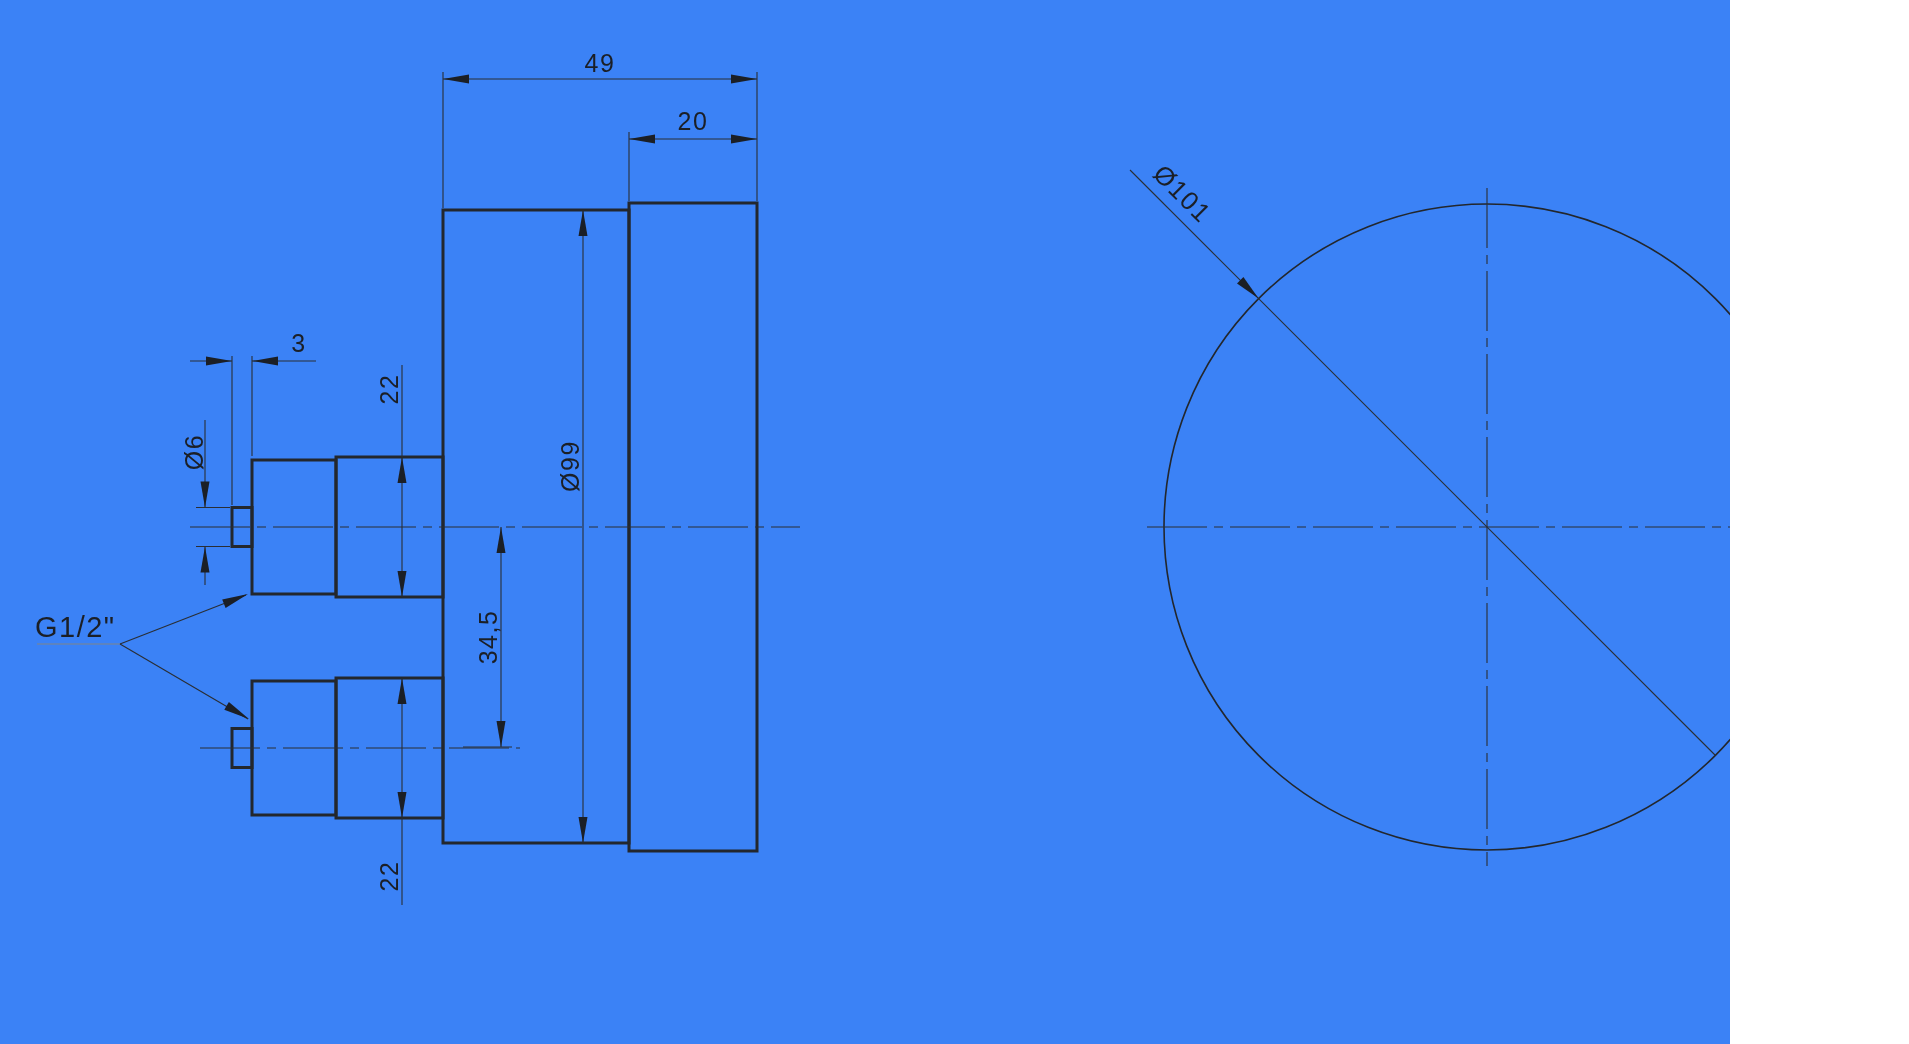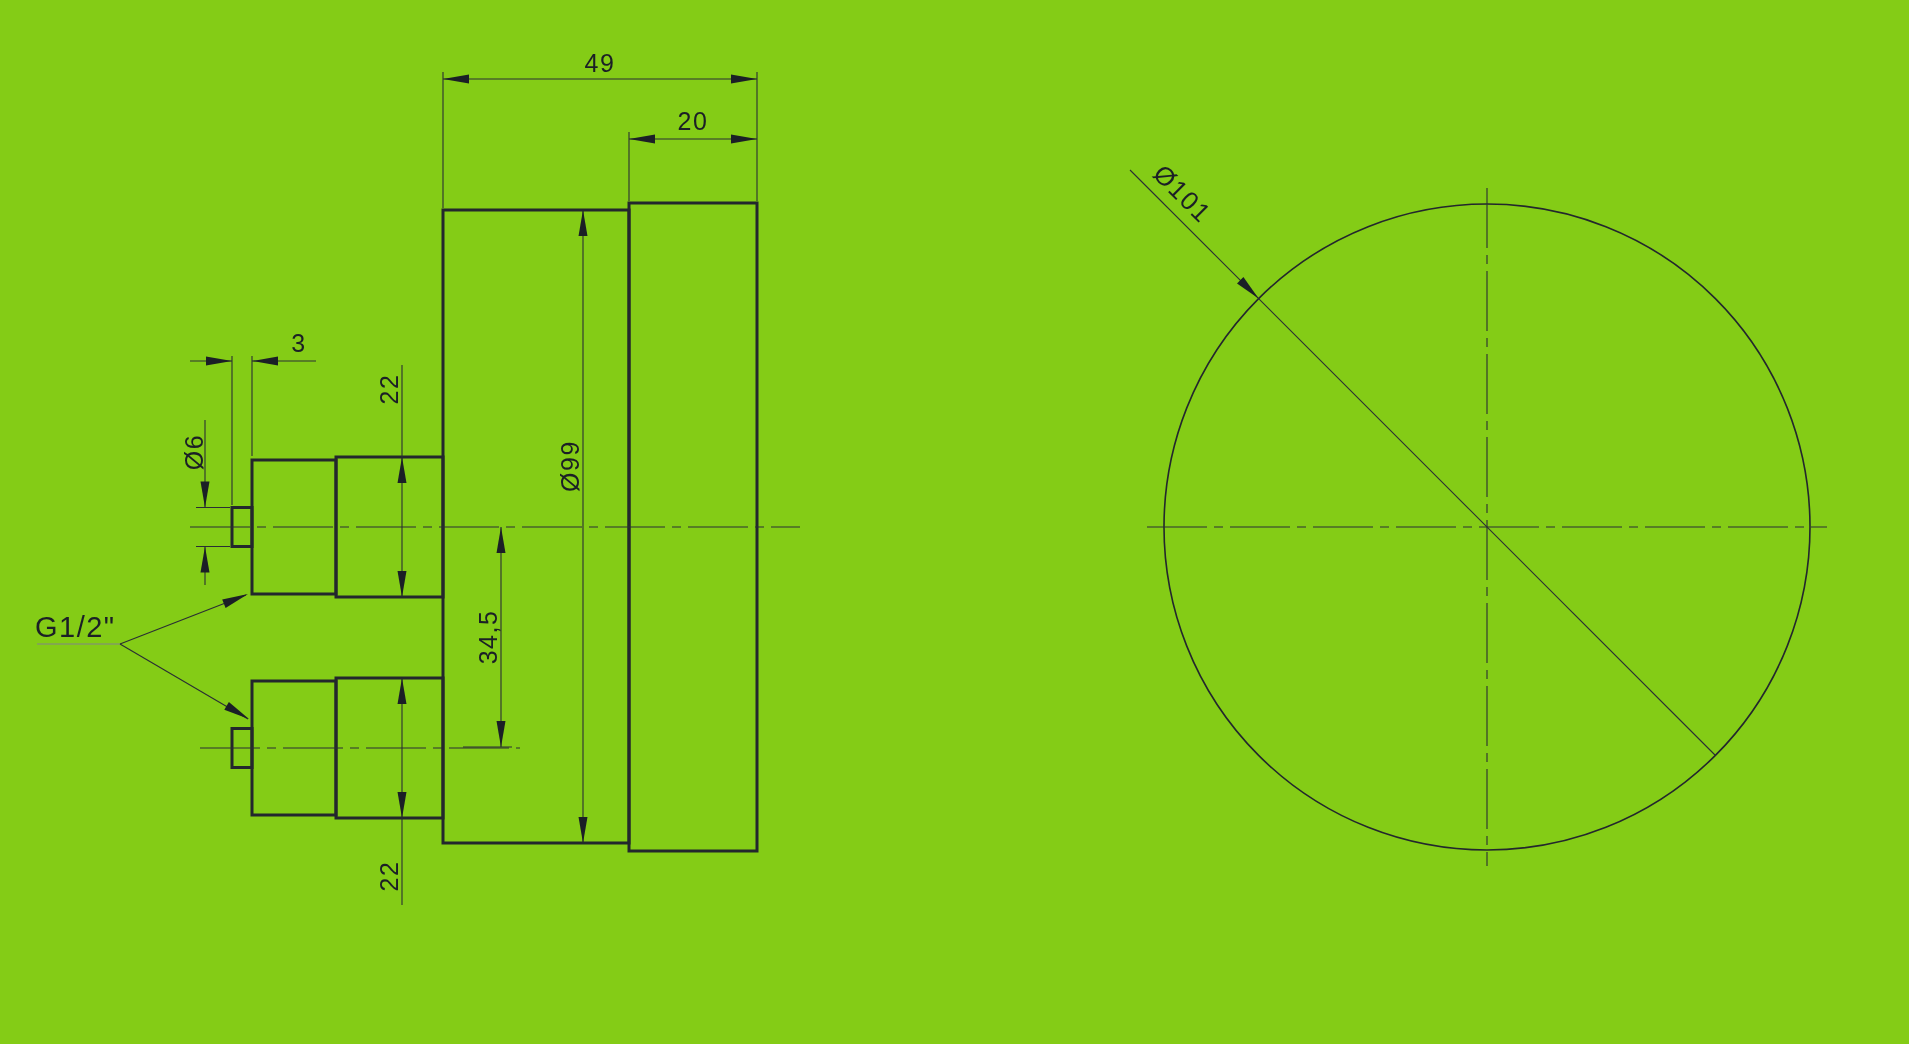--- a/index.html
+++ b/index.html
@@ -2,23 +2,23 @@
 <html><head>
 <meta charset="utf-8">
 <style>
   html, body {
     margin: 0;
     padding: 0;
     background: #ffffff;
   }
   .canvas {
     position: relative;
-    width: 1909px;
+    width: 1730px;
     height: 1044px;
-    background: #84cc16;
+    background: #3b82f6;
     overflow: hidden;
     font-family: "Liberation Sans", "DejaVu Sans", sans-serif;
   }
   svg text {
     fill: #1b1f26;
     font-family: "Liberation Sans", "DejaVu Sans", sans-serif;
     letter-spacing: 1.5px;
   }
   .dim-text  { font-size: 25px; }
   .thread-text { font-size: 29px; }

